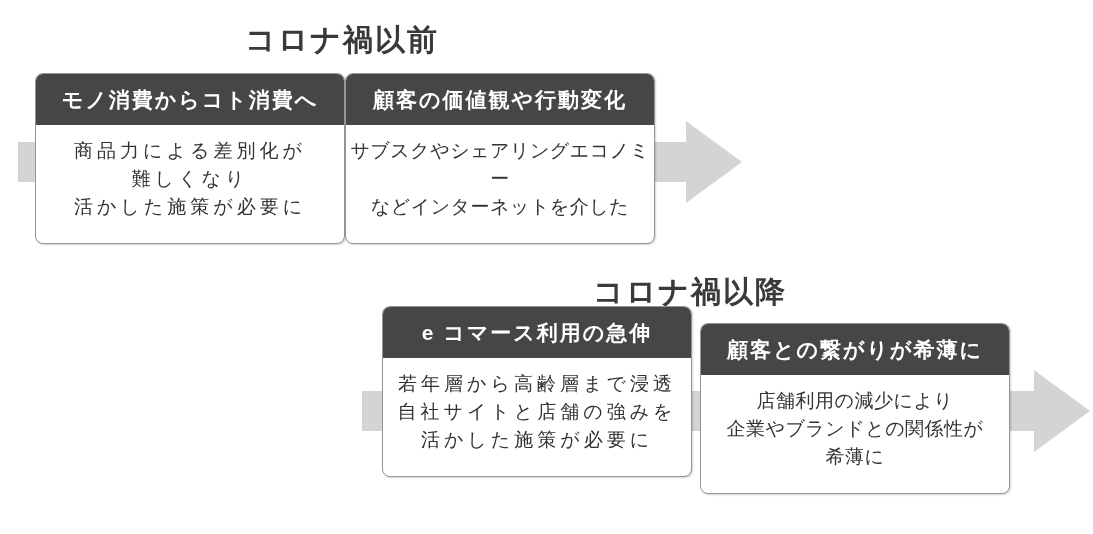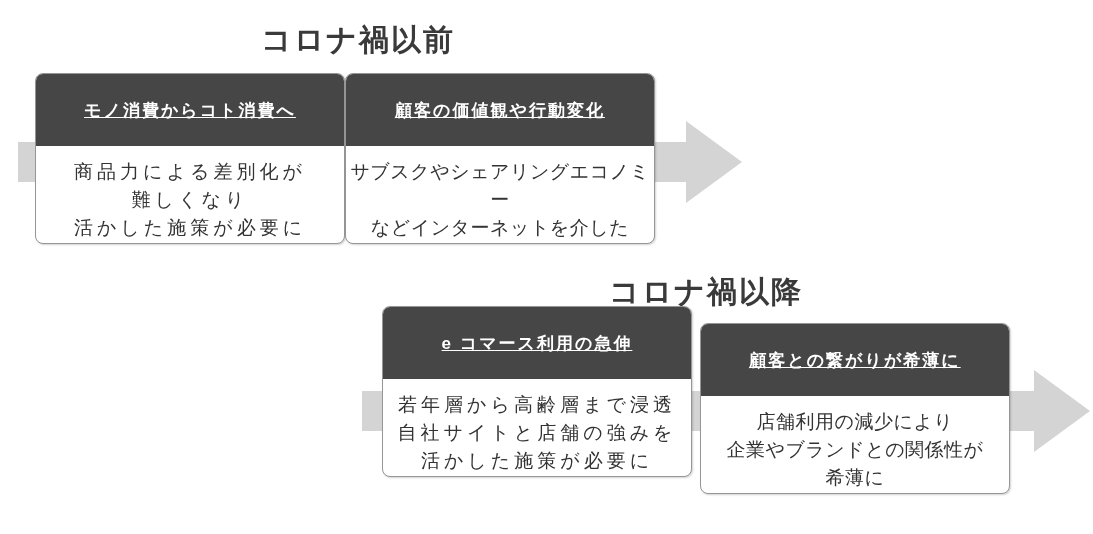--- a/index.html
+++ b/index.html
@@ -26,21 +26,20 @@
   }
   .section-title {
     position: absolute;
     transform: translateX(-50%);
     font-size: 30px;
     line-height: 36px;
     font-weight: 700;
     letter-spacing: 2px;
     color: var(--title-text);
     white-space: nowrap;
-    margin-left: 16px;
   }
   .band {
     position: absolute;
     height: 40px;
     background: var(--arrow);
     z-index: 0;
   }
   .arrow-head {
     position: absolute;
     width: 0;
@@ -56,31 +55,30 @@
     height: 171px;
     box-sizing: border-box;
     background: #ffffff;
     border: 1px solid var(--card-border);
     border-radius: 8px;
     overflow: hidden;
     box-shadow: 1px 1px 2px rgba(0,0,0,0.18);
     z-index: 1;
   }
   .card-header {
-    height: 72px;
+    height: 51px;
     background: var(--header-bg);
     color: var(--header-text);
-    font-size: 17px;
+    font-size: 21px;
     font-weight: 700;
     letter-spacing: 2px;
     display: flex;
     align-items: center;
     justify-content: center;
     white-space: nowrap;
-    text-decoration: underline;
   }
   .card-body {
     padding-top: 12px;
     font-size: 19px;
     line-height: 28px;
     font-weight: 500;
     text-align: center;
     color: var(--body-text);
   }
   .body-wide  { letter-spacing: 4px; }

